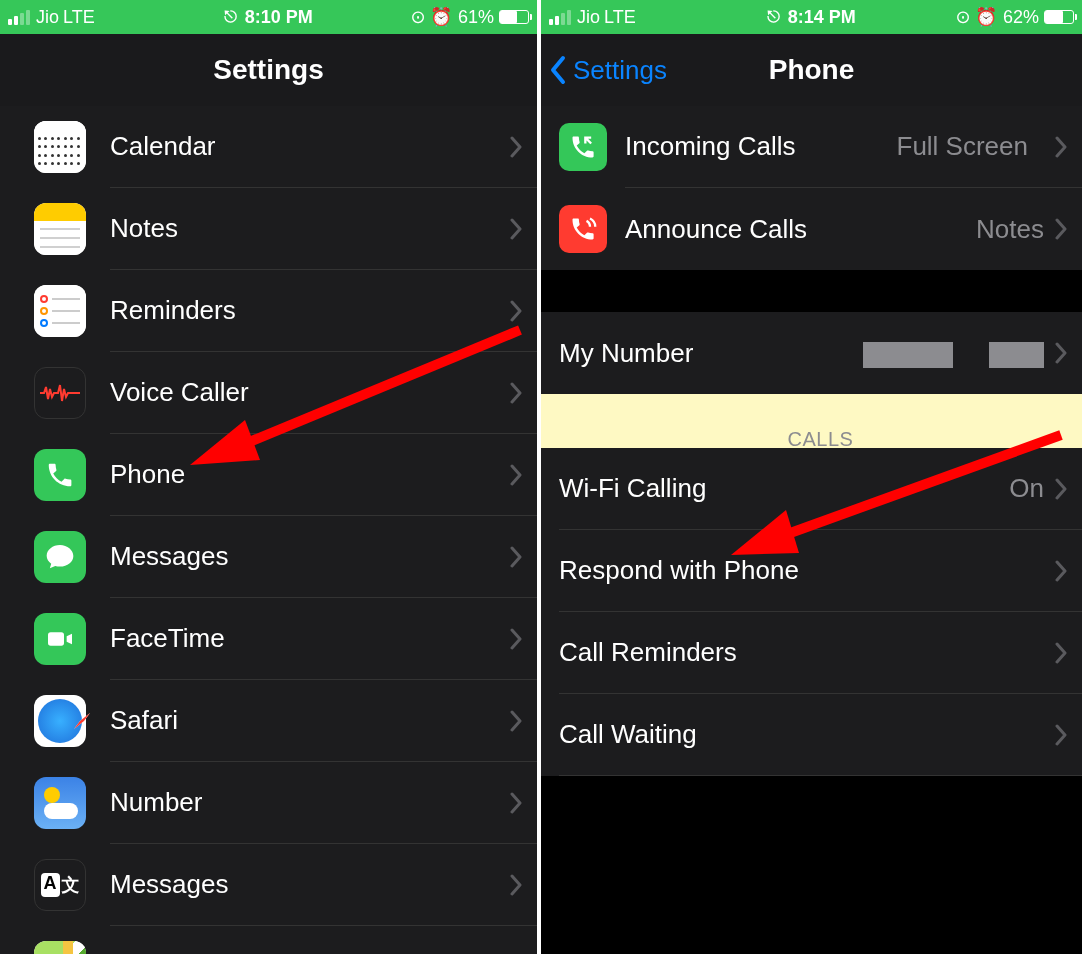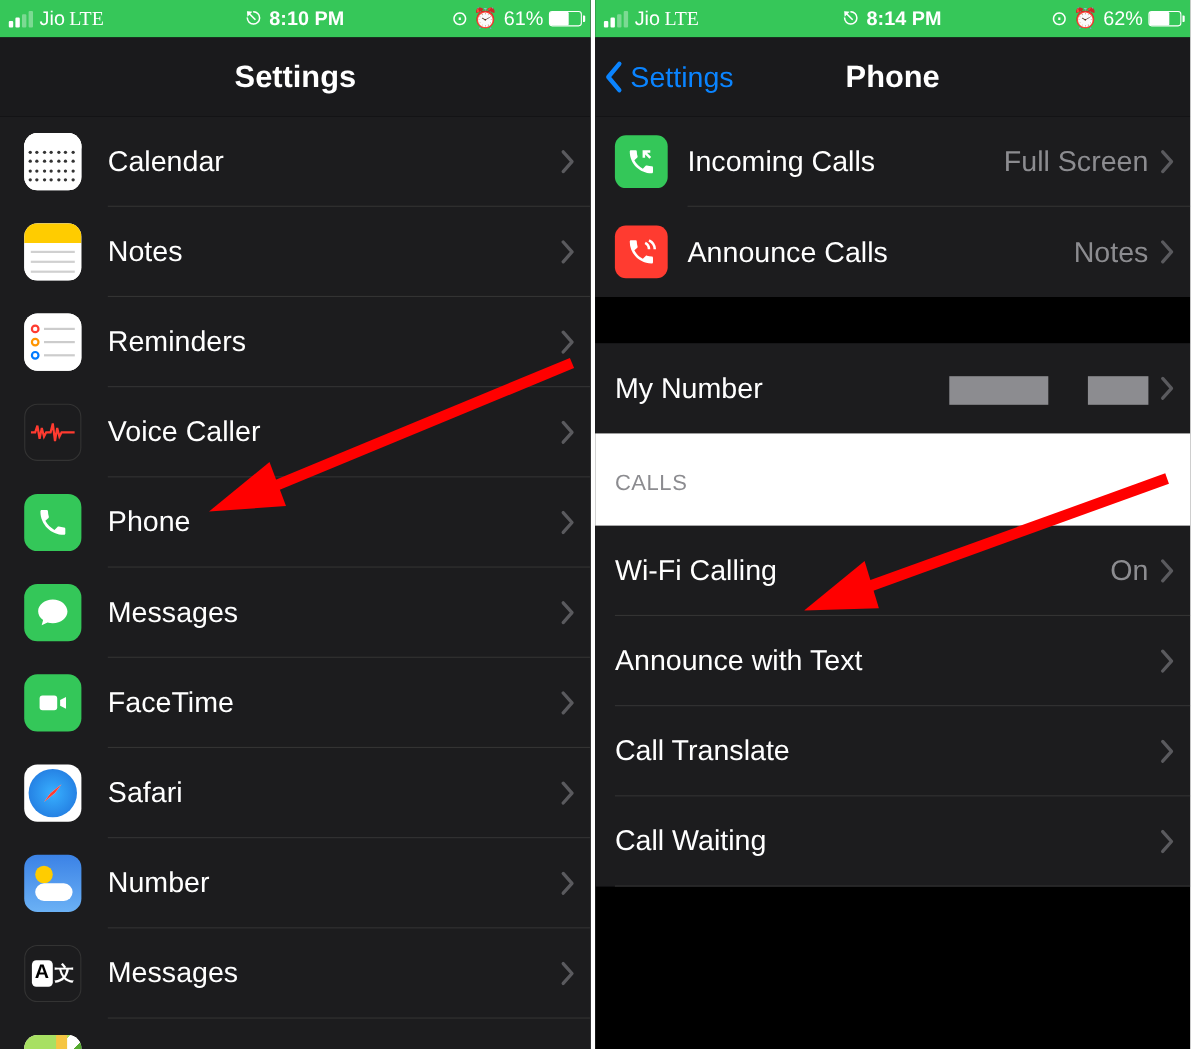--- a/index.html
+++ b/index.html
@@ -1,54 +1,54 @@
 <!DOCTYPE html>
 <html><head>
 <meta charset="utf-8">
 <style>
   * { margin:0; padding:0; box-sizing:border-box; -webkit-font-smoothing:antialiased; }
   body { background:#fff; font-family:-apple-system,'Helvetica Neue',Arial,sans-serif; }
   .wrap { display:flex; width:1083px; height:954px; }
-  .phone { position:relative; width:541px; height:954px; background:#000; overflow:hidden; }
+  .phone { position:relative; width:541px; height:954px; background:#000; overflow:hidden;text-align:center; }
   .phone.left { border-right:4px solid #fff; }
   
   .status { position:relative; height:34px; background:#36C759; display:flex; align-items:center; color:#fff; font-size:18px; font-weight:600; padding:0 8px; }
   .sig { display:flex; align-items:flex-end; gap:2px; margin-right:6px;}
   .sig span { width:4px; background:#fff; border-radius:1px;}
   .sig span:nth-child(1){height:6px;}
   .sig span:nth-child(2){height:9px;}
   .sig span:nth-child(3){height:12px;opacity:.35;}
   .sig span:nth-child(4){height:15px;opacity:.35;}
   .carrier { font-weight:400; margin-right:4px;}
-  .net { font-weight:400;font-family:Liberation Serif, serif;}
+  .net { font-weight:400;}
   .sb-center { position:absolute; left:50%; transform:translateX(-50%); display:flex; align-items:center; gap:8px;}
   .link-ic { font-size:16px; }
   .sb-right { margin-left:auto; display:flex; align-items:center; gap:5px; font-weight:400;}
   .batt { width:30px; height:14px; border:1.5px solid #fff; border-radius:3px; position:relative;}
   .batt::after{content:'';position:absolute;right:-4px;top:3px;width:2px;height:6px;background:#fff;border-radius:0 1px 1px 0;}
   .batt i { display:block; height:100%; width:62%; background:#fff; border-radius:1px;}
   
   .nav { height:72px; background:rgba(28,28,30,.92); display:flex; align-items:center; justify-content:center; position:relative;}
   .nav-title { color:#fff; font-size:28px; font-weight:700;}
   .back { position:absolute; left:8px; display:flex; align-items:center; color:#0A84FF; font-size:26px; font-weight:400;}
   .back svg { width:20px; height:30px; margin-right:4px;}
   
   .list { background:#1c1c1e; }
-  .row { display:flex; align-items:center; height:82px; padding-left:22px;}
+  .row { display:flex; align-items:center; height:82px; padding-left:34px;}
   .row.short { height:82px; padding-left:18px;}
   .app-ic { width:52px; height:52px; border-radius:12px; flex-shrink:0; display:flex; align-items:center; justify-content:center; font-size:28px;}
   .row-body { flex:1; height:100%; display:flex; align-items:center; border-bottom:1px solid #333; margin-left:24px; padding-right:14px;}
   .row.no-icon .row-body { margin-left:0; }
   .row-label { color:#fff; font-size:26px; font-weight:400;}
   .row-value { color:#8c8c90; font-size:26px; margin-left:auto; margin-right:10px;}
   .chev { flex-shrink:0;}
   .chev svg { width:14px; height:22px; display:block;}
   .chev svg path { stroke:#5a5a5e; stroke-width:3; fill:none; stroke-linecap:round; stroke-linejoin:round;}
   .spacer { height:42px; background:#000;}
-  .section-hdr { height:84px; background:#ffffff; color:#8c8c90; font-size:20px; padding:34px 0 0 18px; letter-spacing:.5px;}
+  .section-hdr { height:54px; background:#fef9c3; color:#8c8c90; font-size:20px; padding:34px 0 0 18px; letter-spacing:.5px;}
   .blur { display:inline-block; background:#8c8c90; height:26px; vertical-align:middle;}
   
   .ic-calendar{background:#fff;}
   .ic-notes{background:#fff;}
   .ic-reminders{background:#fff;}
   .ic-voice{background:#1c1c1e;border:1px solid #333;}
   .ic-phone{background:#34C759;}
   .ic-messages{background:#34C759;}
   .ic-facetime{background:#34C759;}
   .ic-safari{background:#fff;}
@@ -362,21 +362,21 @@
   </div>
 
   <div class="list" id="right-top">
         <div class="row short">
           <div class="app-ic ic-incoming" style="width:48px;height:48px;border-radius:10px;">
             <svg width="28" height="28" viewBox="0 0 24 24">
               <path fill="#fff" d="M6.6 10.8c1.4 2.8 3.8 5.1 6.6 6.6l2.2-2.2c.3-.3.7-.4 1-.2 1.2.4 2.4.6 3.7.6.6 0 1 .4 1 1V20c0 .6-.4 1-1 1C10.6 21 3 13.4 3 4c0-.6.4-1 1-1h3.5c.6 0 1 .4 1 1 0 1.2.2 2.5.6 3.7.1.4 0 .8-.2 1l-2.3 2.1z"></path>
               <path stroke="#fff" stroke-width="2" fill="none" d="M14 4l5 5M14 9V4h5"></path>
             </svg>
           </div>
-          <div class="row-body" style="margin-left:18px;">
+          <div class="row-body" style="margin-left:18px;gap:16px;">
             <span class="row-label">Incoming Calls</span>
             <span class="row-value">Full Screen</span>
             <span class="chev">
               <svg viewBox="0 0 14 22">
                 <path d="M3 2 L11 11 L3 20"></path>
               </svg>
             </span>
           </div>
         </div>
         <div class="row short">
@@ -422,32 +422,32 @@
             <span class="row-value">On</span>
             <span class="chev">
               <svg viewBox="0 0 14 22">
                 <path d="M3 2 L11 11 L3 20"></path>
               </svg>
             </span>
           </div>
         </div>
         <div class="row no-icon short">
           <div class="row-body">
-            <span class="row-label">Announce with Text</span>
+            <span class="row-label">Respond with Phone</span>
             <span style="margin-left:auto;"></span>
             <span class="chev">
               <svg viewBox="0 0 14 22">
                 <path d="M3 2 L11 11 L3 20"></path>
               </svg>
             </span>
           </div>
         </div>
         <div class="row no-icon short">
           <div class="row-body">
-            <span class="row-label">Call Translate</span>
+            <span class="row-label">Call Reminders</span>
             <span style="margin-left:auto;"></span>
             <span class="chev">
               <svg viewBox="0 0 14 22">
                 <path d="M3 2 L11 11 L3 20"></path>
               </svg>
             </span>
           </div>
         </div>
         <div class="row no-icon short">
           <div class="row-body">

